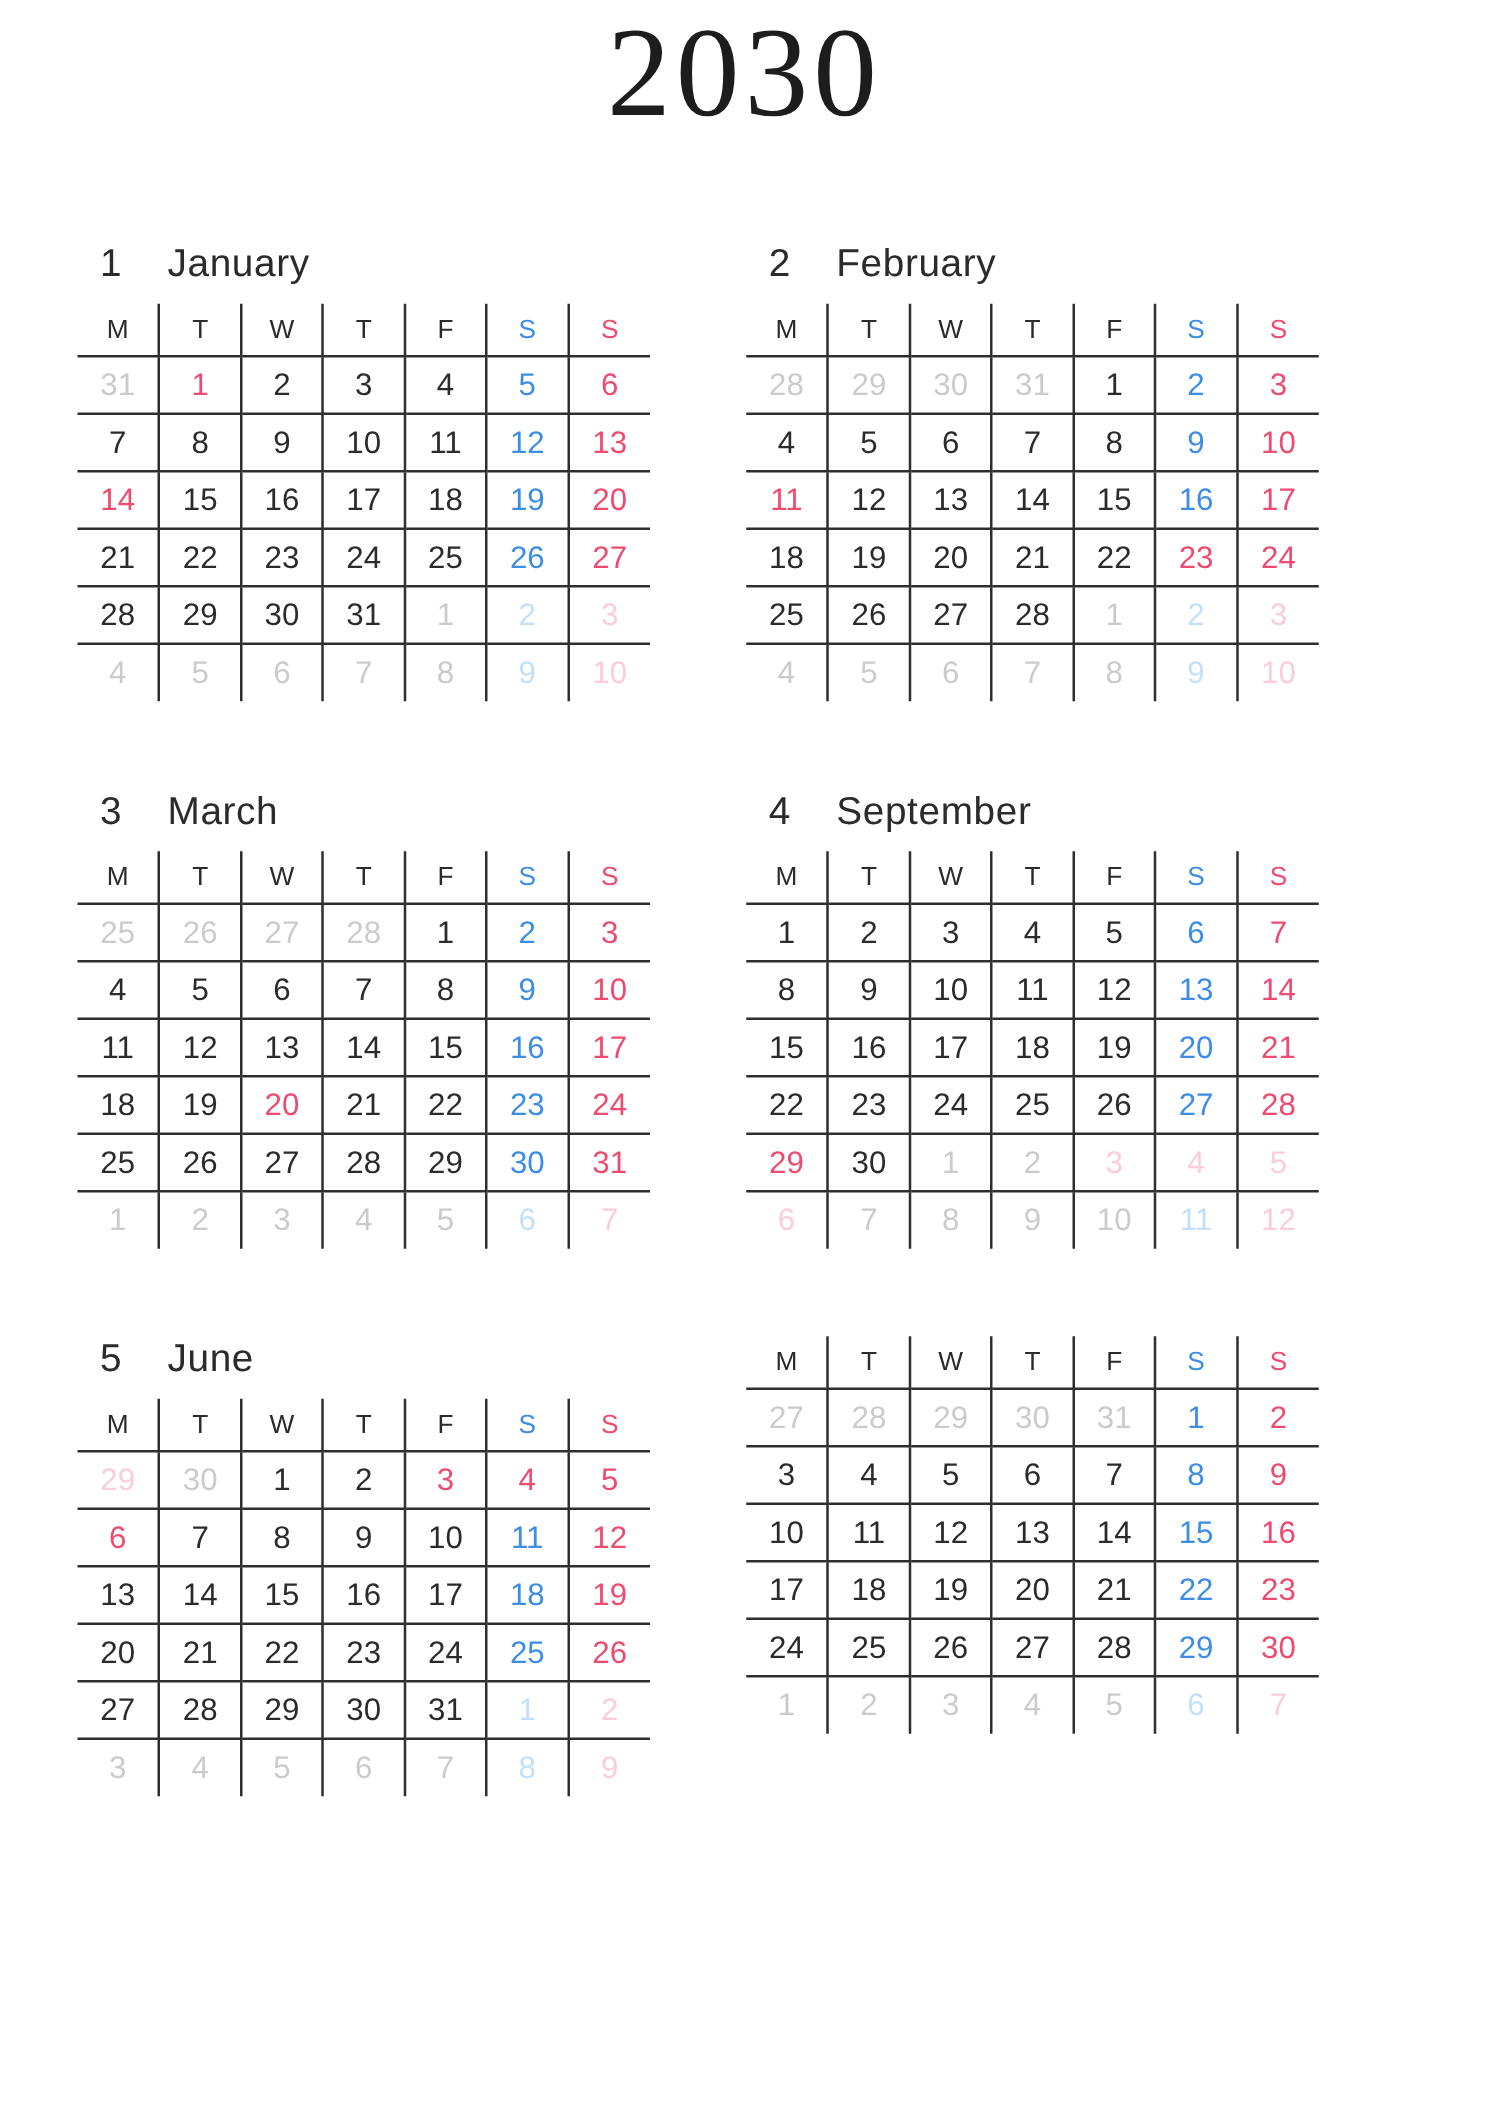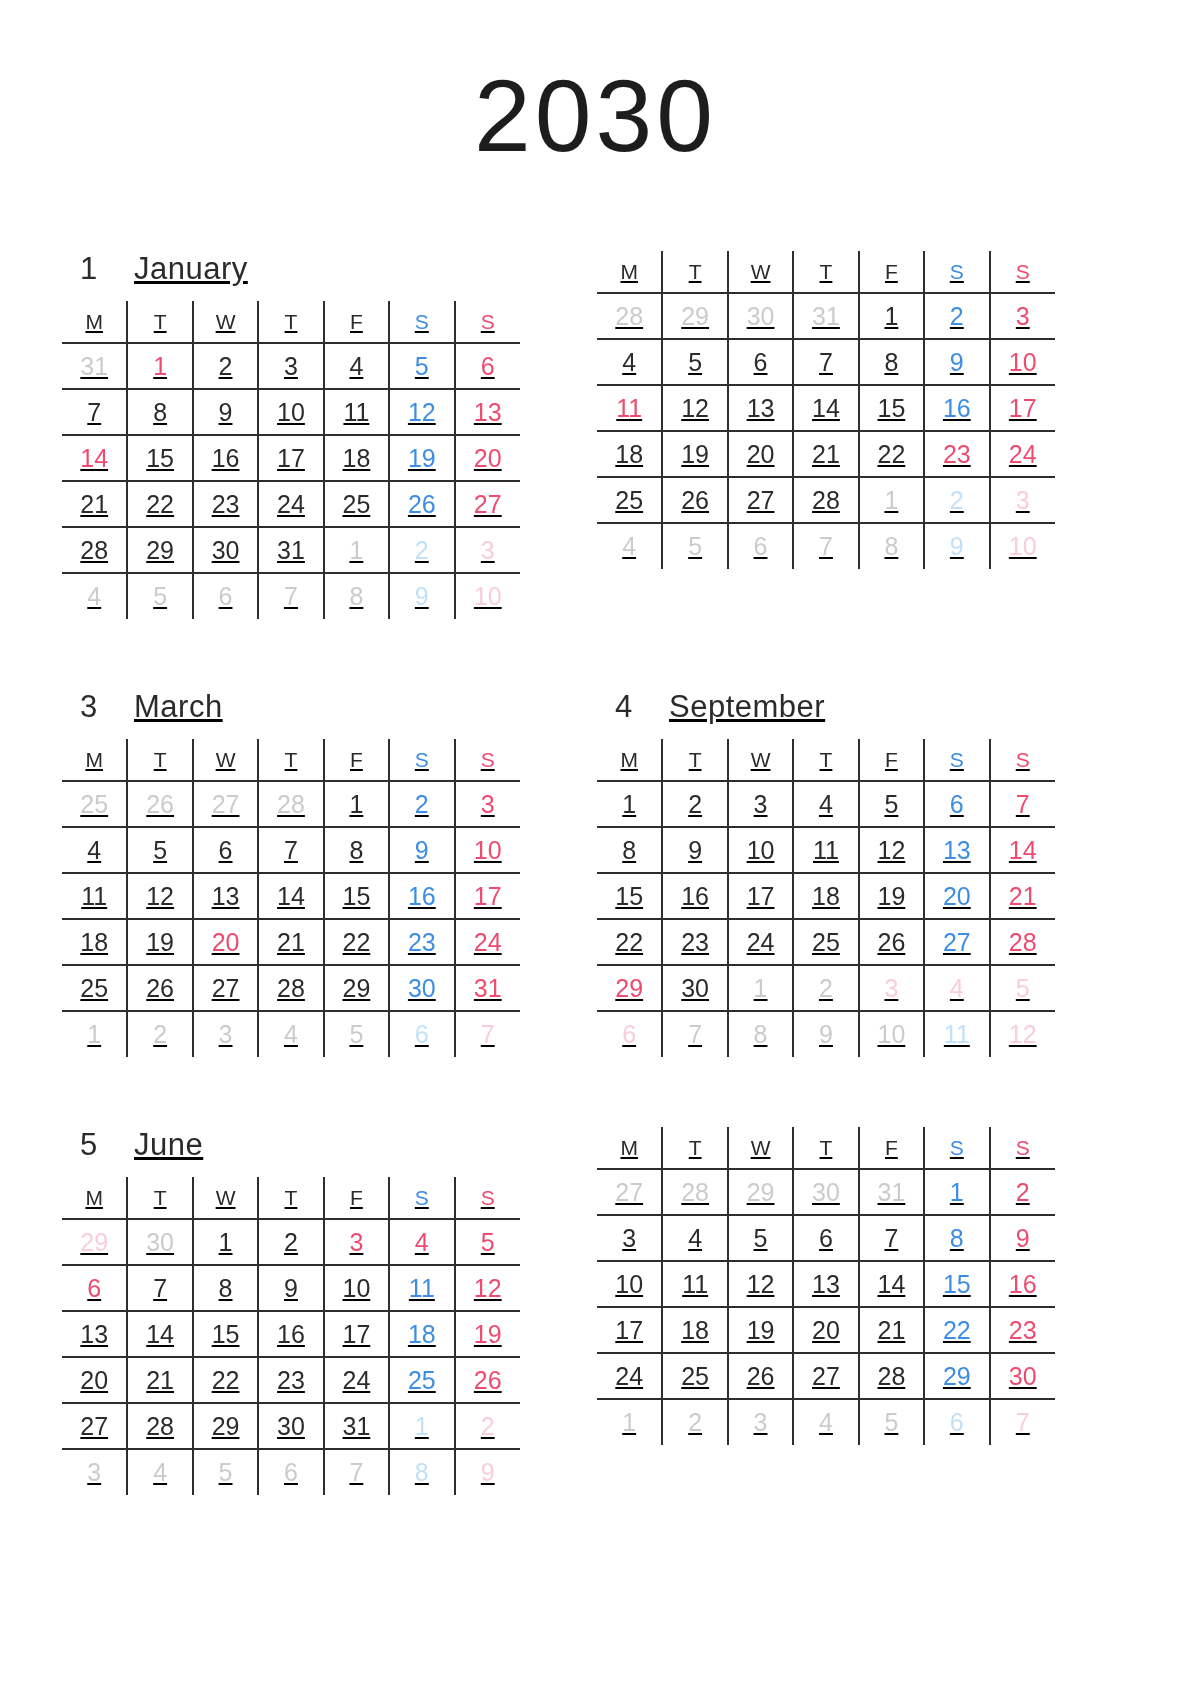--- a/index.html
+++ b/index.html
@@ -6,35 +6,33 @@
   html, body { background: #ffffff; }
   .page {
     position: relative;
     width: 1191px;
     height: 1684px;
     background: #ffffff;
     font-family: "Liberation Sans", sans-serif;
     overflow: hidden;
   }
   .year {
-    margin-top: 58px;
     text-align: center;
     font-size: 102px;
     font-weight: 200;
     letter-spacing: 4px;
     color: #1d1d1d;
-    font-family: Liberation Sans, sans-serif;
+    font-family: Liberation Serif, serif;
   }
   .months {
     display: grid;
     grid-template-columns: 458px 458px;
     column-gap: 77px;
     row-gap: 70px;
     margin: 76px 0 0 62px;
-    text-decoration: underline;
   }
   .month-title {
     padding-left: 18px;
     margin-bottom: 14px;
     font-size: 31px;
     font-weight: 300;
     color: #2b2b2b;
     letter-spacing: 0.5px;
   }
   .month-title .month-num { display: inline-block; min-width: 28px; }
@@ -146,20 +144,23 @@
               <td class="c-og">7</td>
               <td class="c-og">8</td>
               <td class="c-ob">9</td>
               <td class="c-op">10</td>
             </tr>
           </tbody>
     </table>
   </section>
 
   <section class="month">
+    <h2 class="month-title">
+      <span class="month-num">2</span><span class="month-name">February</span>
+    </h2>
     <table class="cal">
       <thead>
             <tr>
               <th class="c-n">M</th>
               <th class="c-n">T</th>
               <th class="c-n">W</th>
               <th class="c-n">T</th>
               <th class="c-n">F</th>
               <th class="c-sa">S</th>
               <th class="c-su">S</th>

